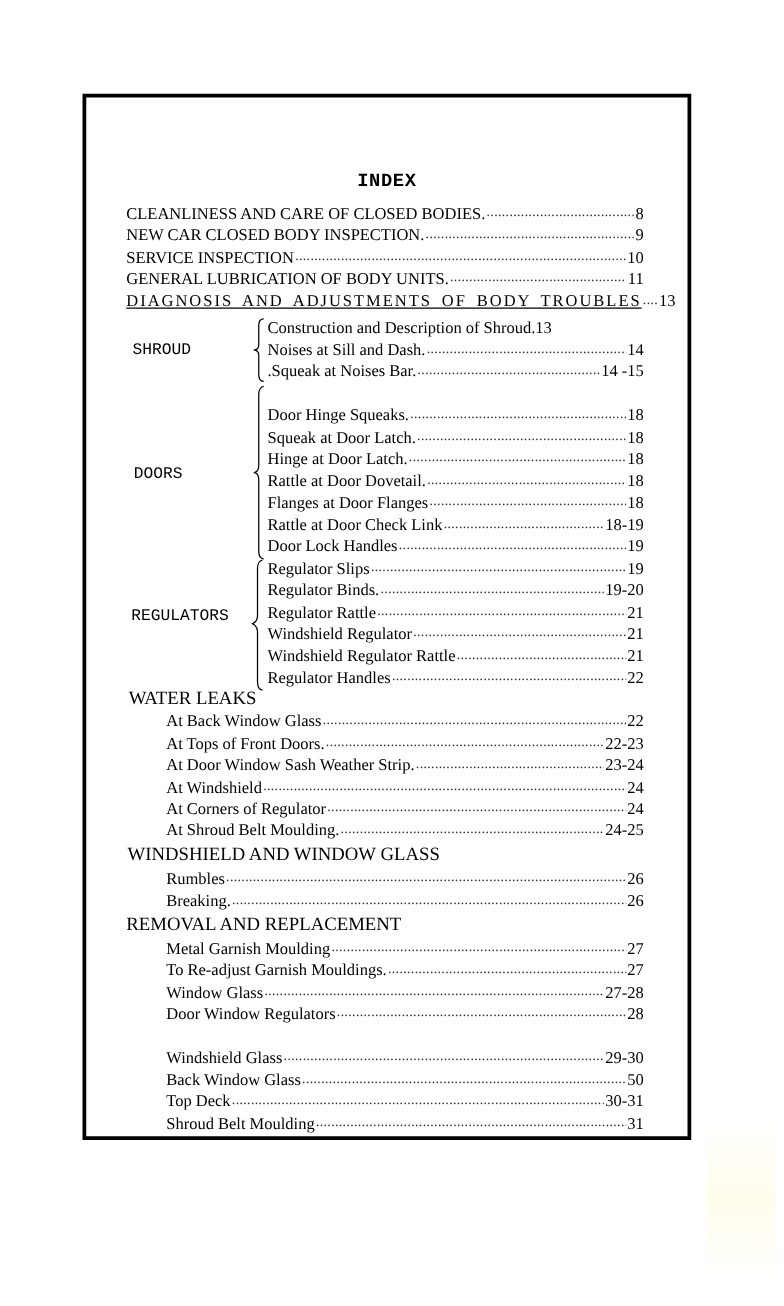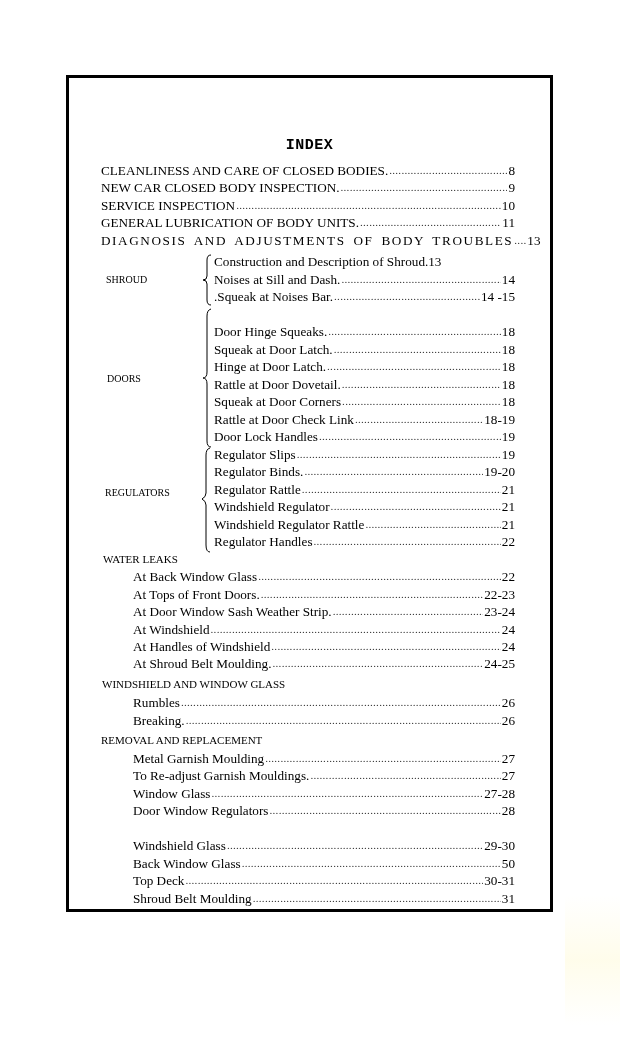--- a/index.html
+++ b/index.html
@@ -11,25 +11,25 @@
            font-family: "Liberation Mono", "DejaVu Sans Mono", monospace; font-weight: bold;
            font-size: 15px; letter-spacing: 0.5px; }
   .line { position: absolute; height: 17px; font-size: 13.2px; line-height: 17px;
           display: flex; align-items: flex-end; white-space: nowrap; }
   .line .t { flex: 0 0 auto; }
   .line .dots { flex: 1 1 auto; overflow: hidden; white-space: nowrap; color: #333;
                 font-size: 11px; letter-spacing: 0.3px; margin: 0 1px; }
   .line .dots::before { content: "................................................................................................................................................................"; }
   .line .p { flex: 0 0 auto; text-align: right; }
   .top-line { left: 32px; width: 414px; }
-  .top-line.spread .t { letter-spacing: 1.6px; word-spacing: 3px; }
+  .top-line.spread .t { letter-spacing: 1.6px; word-spacing: 3px; text-decoration: underline; }
   .sub-line { left: 145px; width: 301px; }
   .ind-line { left: 64px; width: 382px; }
-  .hdr { position: absolute; left: 33px; font-size: 11px; line-height: 17px; white-space: nowrap; }
-  .group-label { position: absolute; font-size: 10px; line-height: 17px; white-space: nowrap; }
+  .hdr { position: absolute; left: 33px; font-size: 15px; line-height: 17px; white-space: nowrap; }
+  .group-label { position: absolute; font-size: 13px; line-height: 17px; white-space: nowrap; font-family: Liberation Mono, monospace; }
   .brace { position: absolute; }
   .nodots .dots::before { content: ""; }
   .corner-speck { position: absolute; left: 565px; top: 895px; width: 55px; height: 130px;
                   background: linear-gradient(180deg, rgba(255,250,220,0.0), rgba(255,250,215,0.5), rgba(255,250,225,0)); }
 </style>
 </head>
 <body>
 
 <div class="page-frame">
   <div class="title">INDEX</div>
@@ -98,21 +98,21 @@
     <span class="t">Hinge at Door Latch.</span>
       <span class="dots"></span>
       <span class="p">18</span>
   </div>
   <div class="line sub-line" style="top:298px">
     <span class="t">Rattle at Door Dovetail.</span>
       <span class="dots"></span>
       <span class="p">18</span>
   </div>
   <div class="line sub-line" style="top:315px">
-    <span class="t">Squeak at Door Corners</span>
+    <span class="t">Flanges at Door Flanges</span>
       <span class="dots"></span>
       <span class="p">18</span>
   </div>
   <div class="line sub-line" style="top:333px">
     <span class="t">Rattle at Door Check Link</span>
       <span class="dots"></span>
       <span class="p">18-19</span>
   </div>
   <div class="line sub-line" style="top:350px">
     <span class="t">Door Lock Handles</span>
@@ -170,21 +170,21 @@
     <span class="t">At Door Window Sash Weather Strip.</span>
       <span class="dots"></span>
       <span class="p">23-24</span>
   </div>
   <div class="line ind-line" style="top:543px">
     <span class="t">At Windshield</span>
       <span class="dots"></span>
       <span class="p">24</span>
   </div>
   <div class="line ind-line" style="top:560px">
-    <span class="t">At Handles of Windshield</span>
+    <span class="t">At Corners of Regulator</span>
       <span class="dots"></span>
       <span class="p">24</span>
   </div>
   <div class="line ind-line" style="top:577px">
     <span class="t">At Shroud Belt Moulding.</span>
       <span class="dots"></span>
       <span class="p">24-25</span>
   </div>
 
   <div class="hdr" style="top:598px">WINDSHIELD AND WINDOW GLASS</div>

